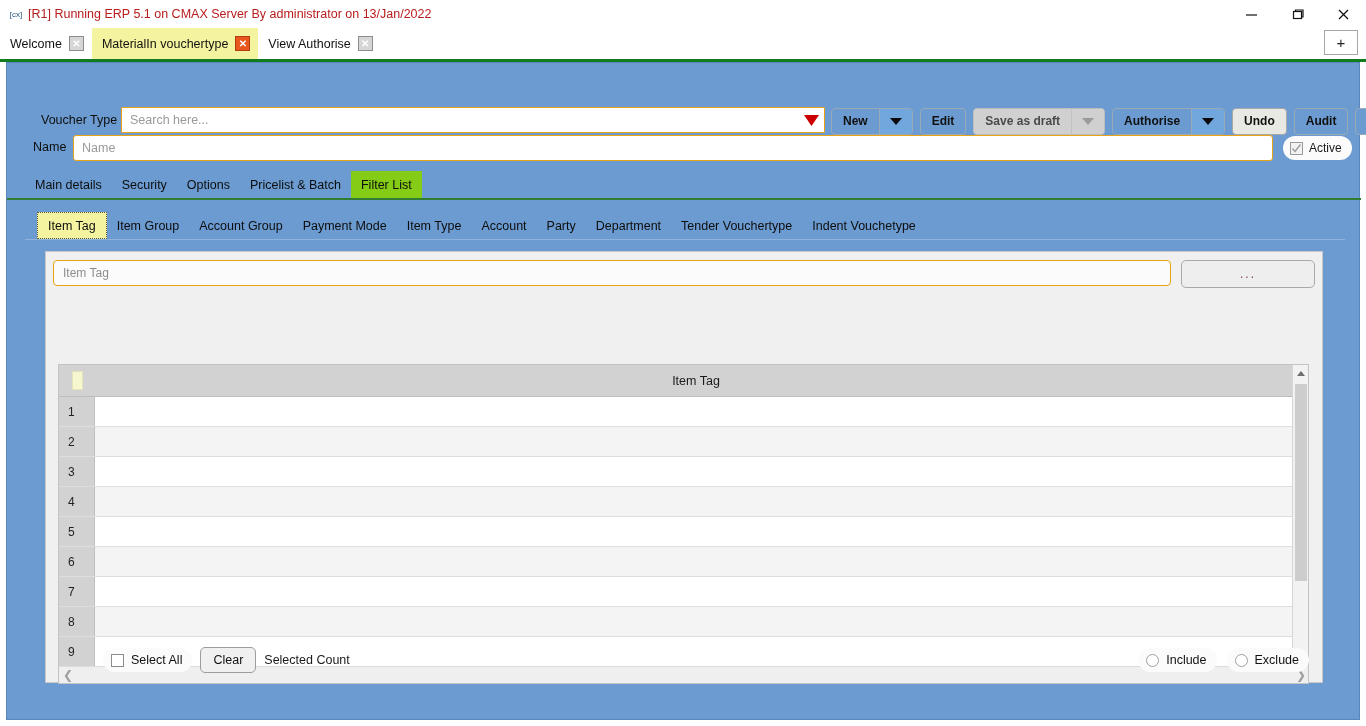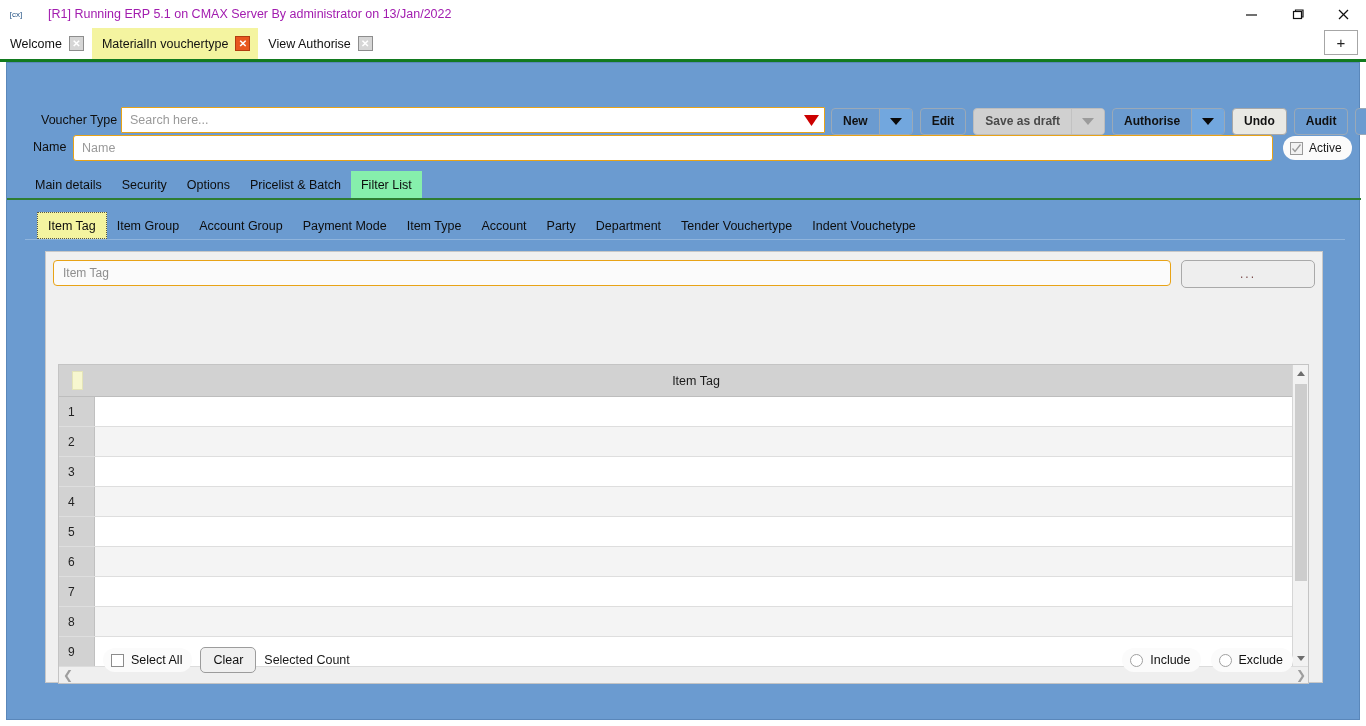--- a/index.html
+++ b/index.html
@@ -30,23 +30,23 @@
     margin-left: 8px;
     width: 16px; height: 16px;
     font-size: 8px;
     color: #1f4f82;
     display: flex;
     align-items: center;
     justify-content: center;
     font-weight: normal;
   }
   .title-text {
-    margin-left: 24px;
-    font-size: 12.5px;
-    color: #a21caf;
+    margin-left: 4px;
+    font-size: 12.5px;
+    color: #b91c1c;
     white-space: nowrap;
   }
   .win-controls {
     margin-left: auto;
     display: flex;
     height: 28px;
   }
   .win-btn {
     width: 46px; height: 28px;
     display: flex; align-items: center; justify-content: center;
@@ -304,21 +304,21 @@
     align-items: center;
     padding: 0 10px;
     font-size: 12.5px;
     color: #0d0d0d;
     white-space: nowrap;
     background: transparent;
     height: 27px;
     box-sizing: border-box;
   }
   .mtab.active {
-    background: #86efac;
+    background: #84cc16;
   }
   .tabs-rule {
     position: absolute;
     left: 0; top: 135px;
     width: 1354px; height: 2px;
     background: #2e7d32;
   }
 
   
   .sub-tabs {
@@ -560,21 +560,21 @@
   .bl-left {
     position: absolute;
     left: 45px; top: 0;
     display: flex;
     align-items: center;
     gap: 8px;
     height: 28px;
   }
   .bl-right {
     position: absolute;
-    right: 16px; top: 0;
+    right: 0; top: 0;
     display: flex;
     align-items: center;
     gap: 10px;
     height: 28px;
     justify-content: space-between;
   }
 </style>
 </head>
 <body>
 

